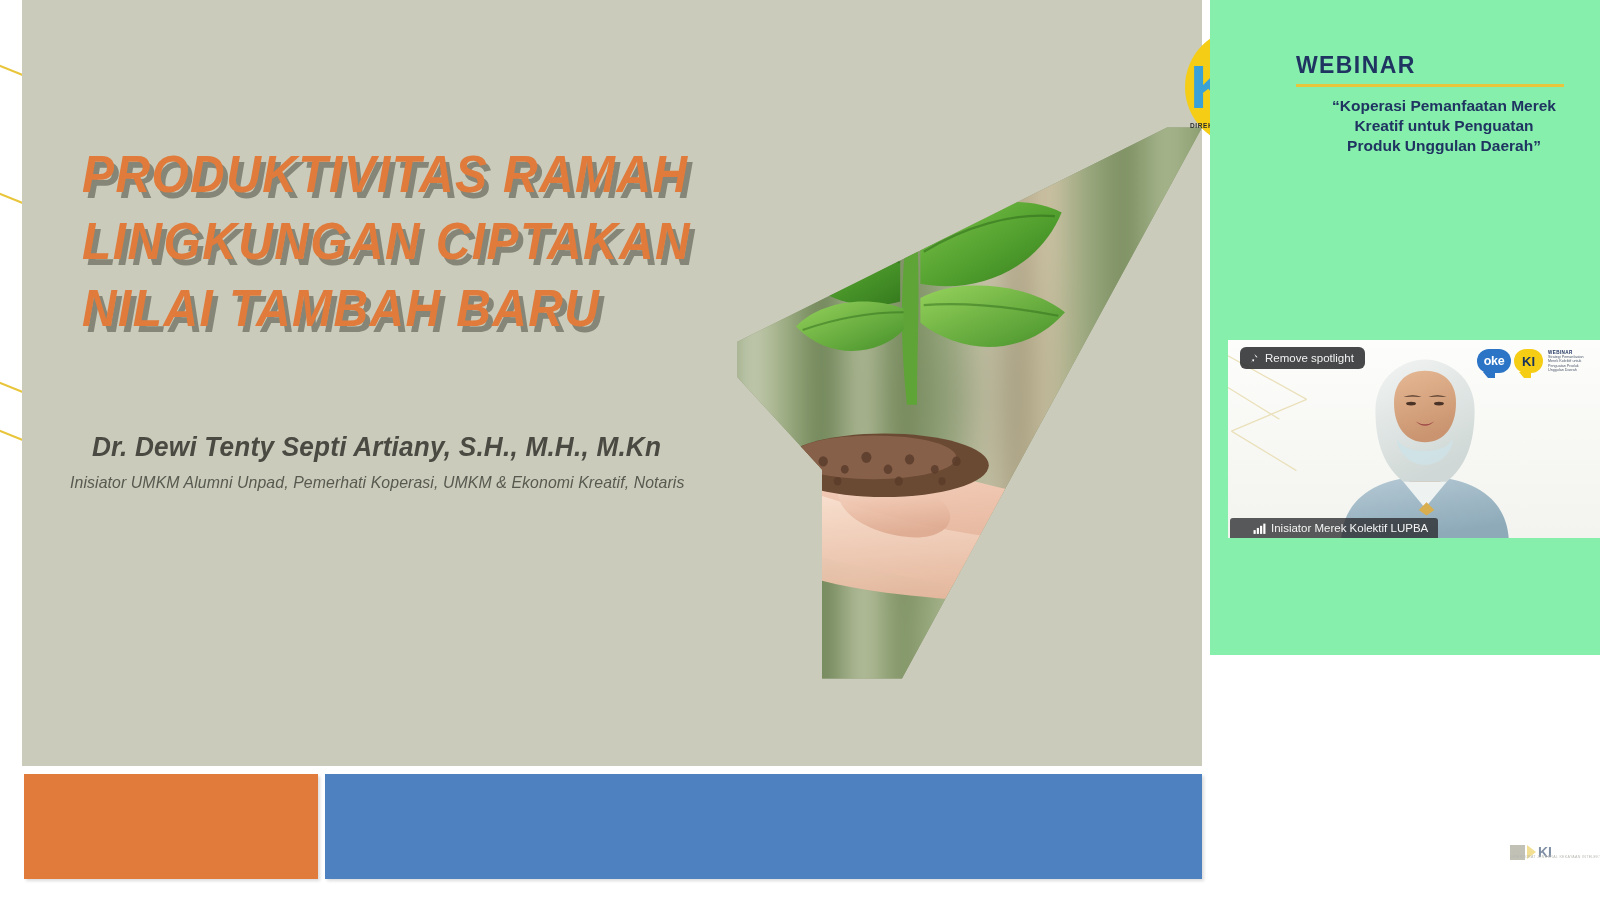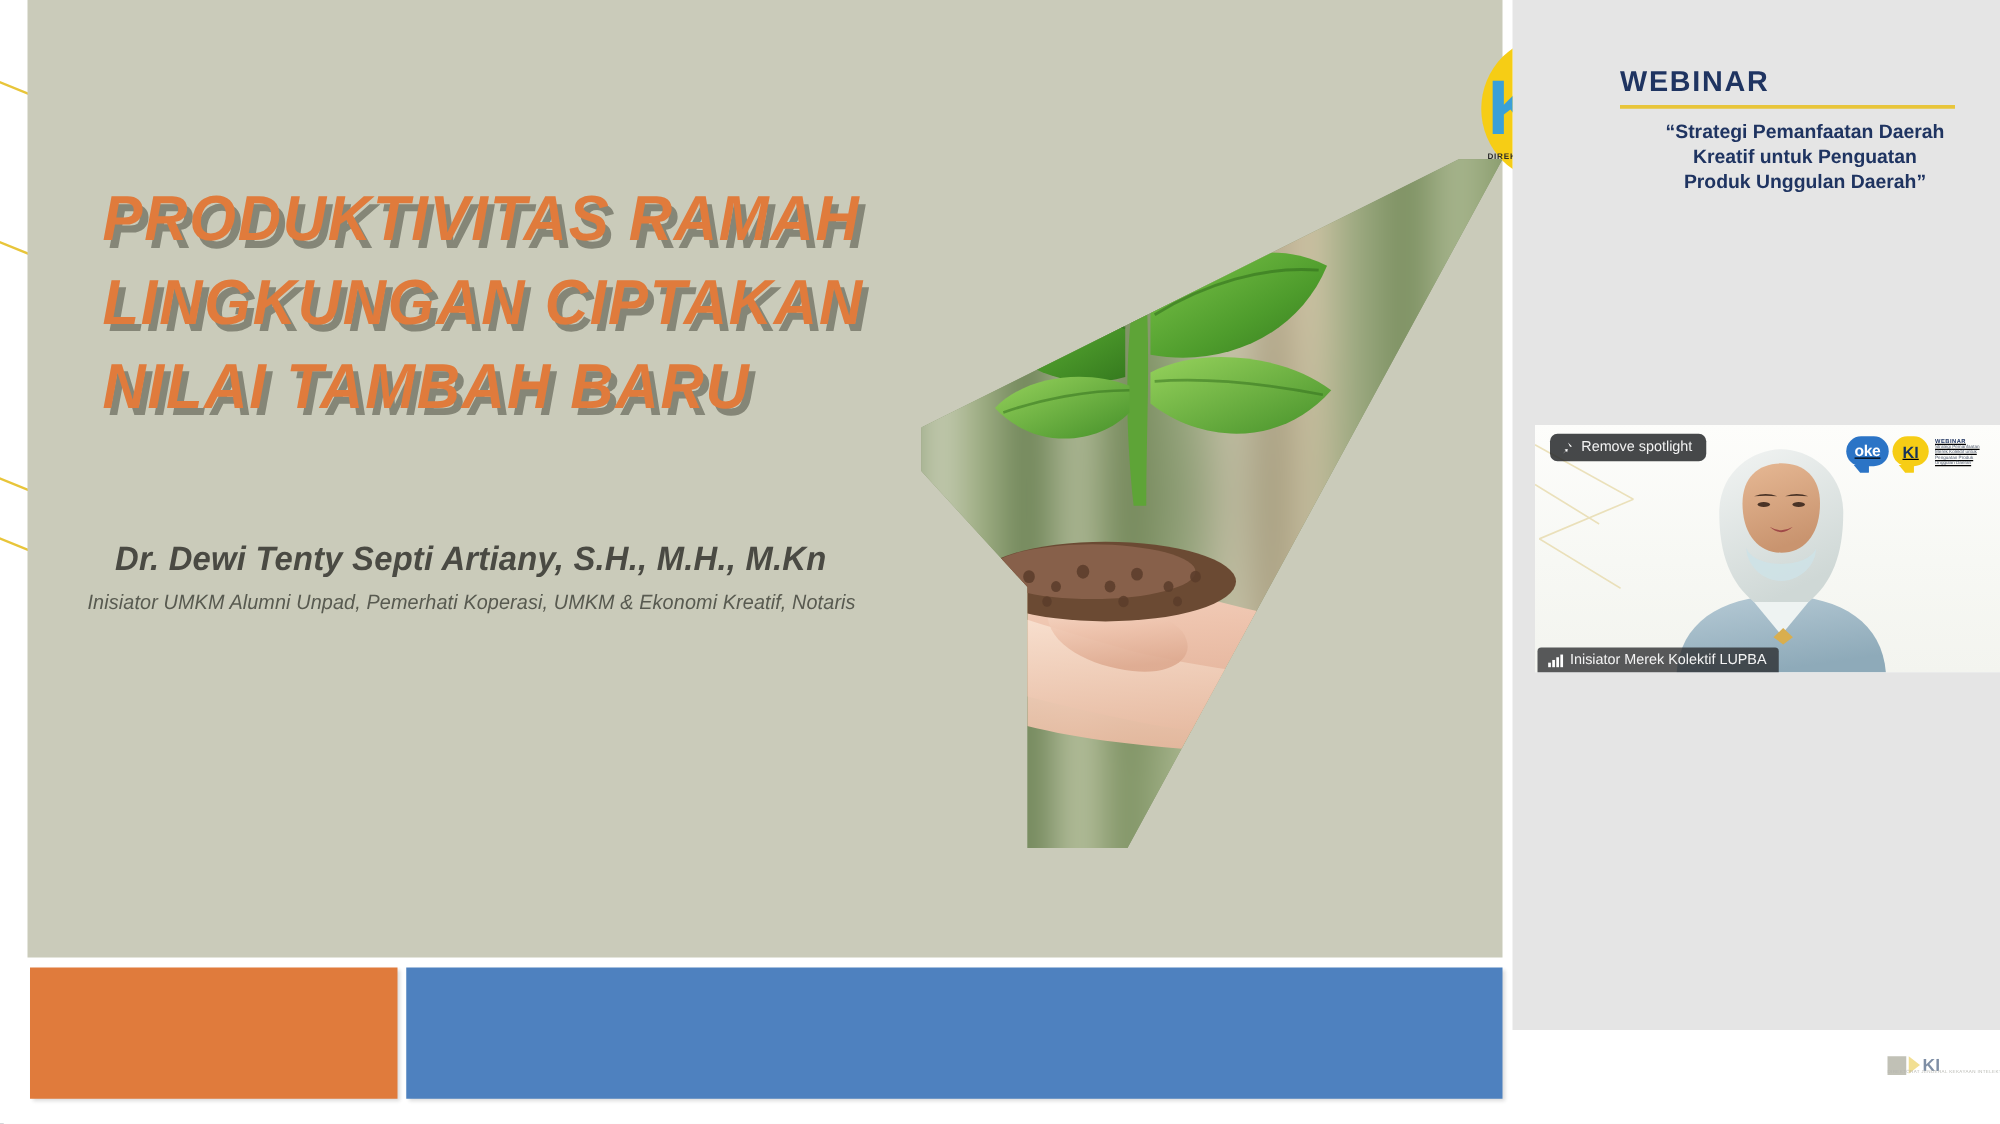--- a/index.html
+++ b/index.html
@@ -194,22 +194,22 @@
     font-weight: bold;
     letter-spacing: 0.6px;
     color: #2a2a2a;
     white-space: nowrap;
   }
 
   
   #right-panel {
     position: absolute;
     left: 1210px; top: 0;
-    width: 390px; height: 824px;
-    background: #e5e5e5;
+    width: 390px; height: 655px;
+    background: #86efac;
   }
 
   
   .wb-header {
     position: absolute;
     left: 86px; top: 52px;
     width: 300px;
   }
   .wb-title {
     font-size: 23px;
@@ -251,21 +251,21 @@
     width: 46%; height: 100%;
   }
   .person {
     position: absolute;
     left: 28%; top: 5%;
     width: 50%; height: 95%;
   }
   .okeki {
     position: absolute;
     right: 8px; top: 9px;
-    display: flex; align-items: center; gap: 3px; text-decoration: underline;
+    display: flex; align-items: center; gap: 3px;
   }
   .oke-bub {
     position: relative;
     width: 34px; height: 24px;
     border-radius: 13px;
     background: #2b74c6;
     color: #ffffff;
     font-size: 12.5px; font-weight: bold;
     display: flex; align-items: center; justify-content: center;
     letter-spacing: -0.3px;
@@ -319,21 +319,21 @@
     white-space: nowrap;
   }
   .pin-ico { width: 11px; height: 13px; display: block; }
 
   
   .name-strip {
     position: absolute;
     left: 2px; bottom: 0px;
     height: 20px;
     display: flex; align-items: center; gap: 5px;
-    padding: 0 10px 0 8px;
+    padding: 0 10px 0 23px;
     background: rgba(42,44,46,0.78);
     border-radius: 3px 3px 0 0;
     color: #f4f4f4;
     font-size: 11.5px;
     white-space: nowrap;
     margin-top: 36px;
   }
   .bars-ico { width: 13px; height: 11px; display: block; }
 
   
@@ -476,21 +476,21 @@
     <div class="block-blue"></div>
 
   </div>
 
   <div id="right-panel">
 
     <div class="wb-header">
       <div class="wb-title">WEBINAR</div>
       <div class="wb-rule"></div>
       <div class="wb-sub">
-        <div>“Strategi Pemanfaatan Daerah</div>
+        <div>“Koperasi Pemanfaatan Merek</div>
         <div>Kreatif untuk Penguatan</div>
         <div>Produk Unggulan Daerah”</div>
       </div>
     </div>
 
     <div id="video-tile">
       <div class="vid-bg"></div>
 
       <svg class="vid-streaks" viewBox="0 0 100 100" preserveAspectRatio="none">
         <g stroke="#e8dcb0" stroke-width="0.7" fill="none" opacity="0.85">

